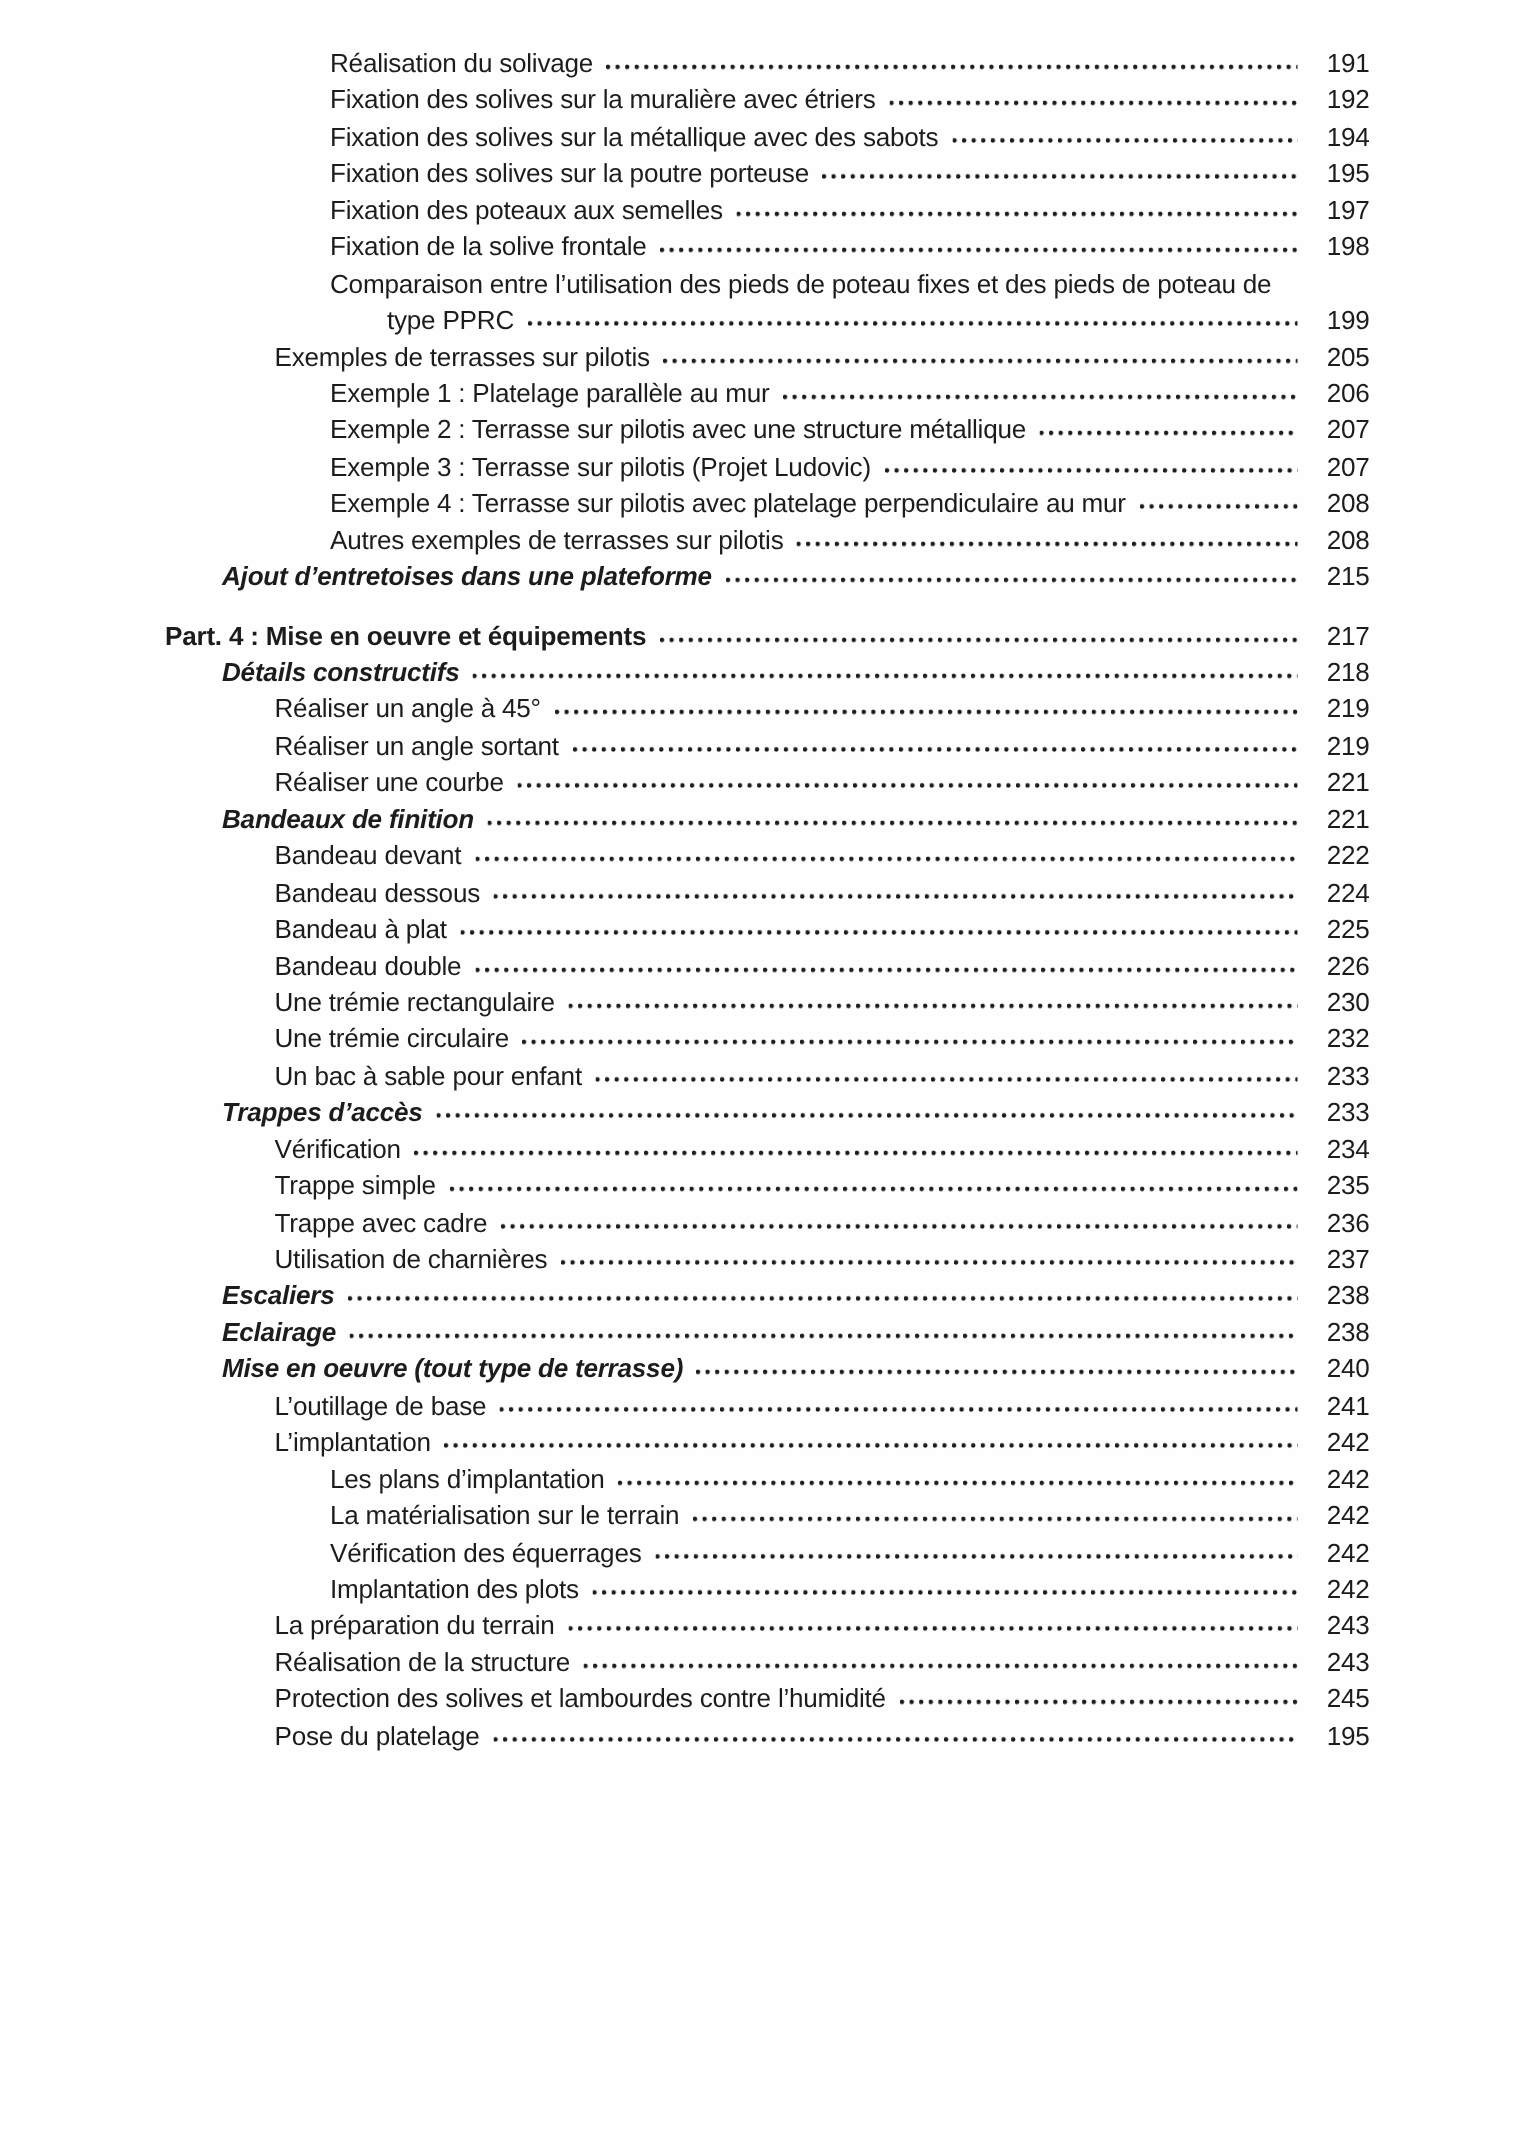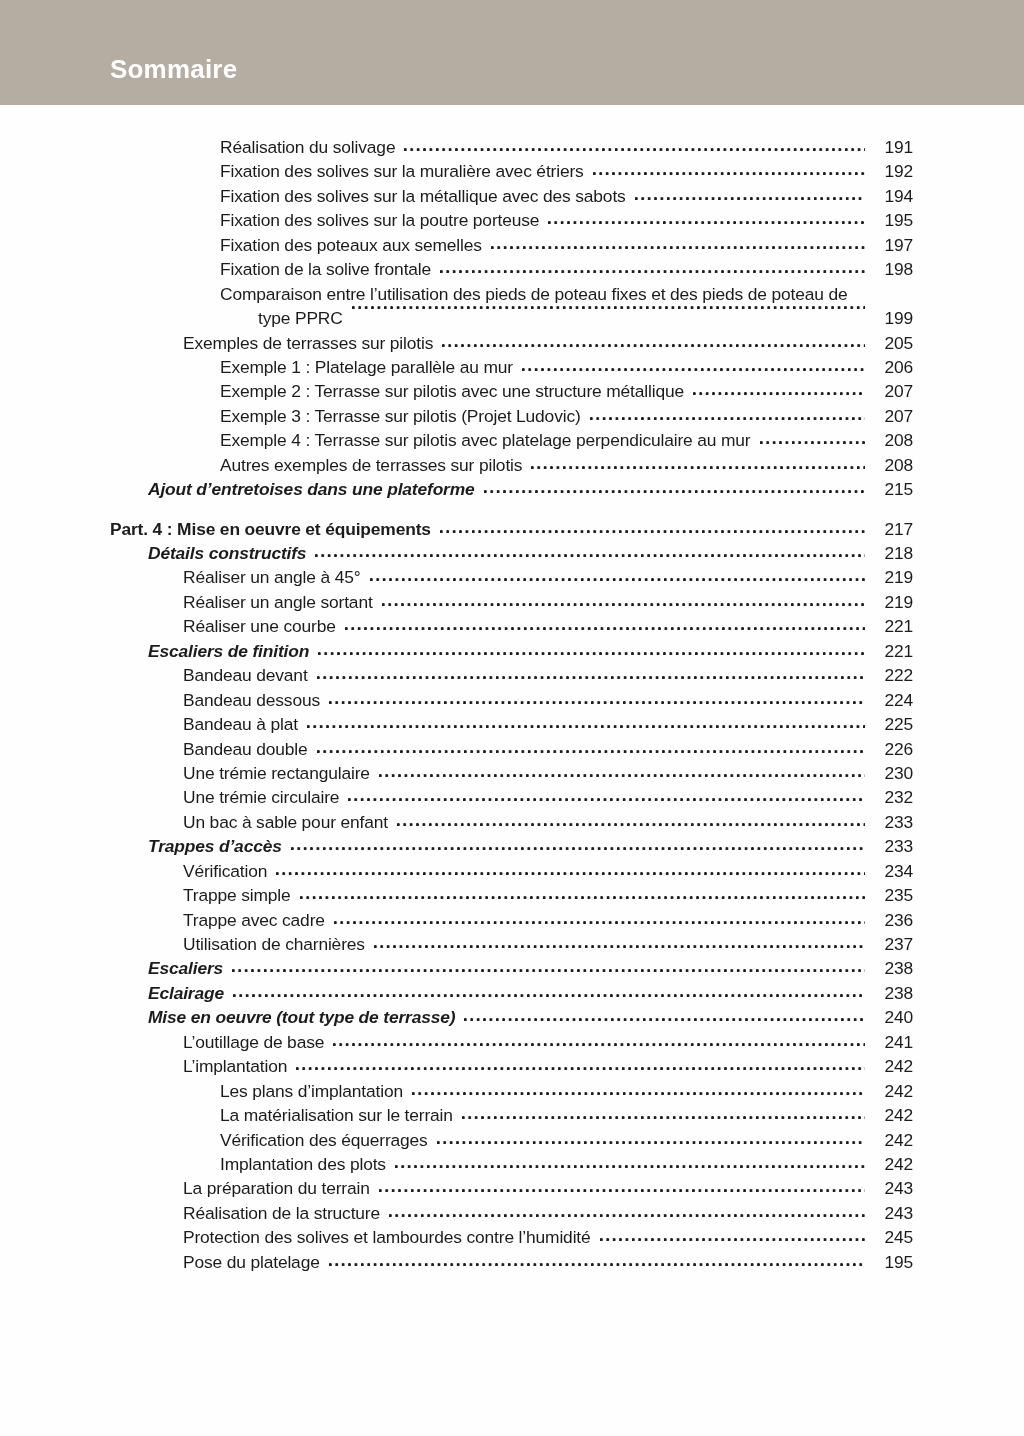--- a/index.html
+++ b/index.html
@@ -41,21 +41,21 @@
     font-size: 17.4px;
     letter-spacing: -0.15px;
     white-space: nowrap;
   }
   .row.gap { margin-top: 15px; }
 
   .lvl-0 { padding-left: 0; }
   .lvl-1 { padding-left: 38px; }
   .lvl-2 { padding-left: 73px; }
   .lvl-3 { padding-left: 110px; justify-content: space-between; }
-  .lvl-4 { padding-left: 148px; align-items: flex-end; }
+  .lvl-4 { padding-left: 148px; }
 
   .style-bold { font-weight: bold; }
   .style-bold-italic { font-weight: bold; font-style: italic; }
 
   .label { flex: 0 0 auto; }
 
   .dots {
     flex: 1 1 auto;
     min-width: 12px;
     height: 5px;
@@ -74,23 +74,20 @@
     font-weight: normal;
     font-style: normal;
   }
   .no-leader .dots, .no-leader .page-num { visibility: hidden; }
 </style>
 </head>
 <body>
 
 <div class="page">
 
-  <div class="header">
-    <div class="title">Sommaire</div>
-  </div>
 
   <div class="toc" id="toc">
       <div class="row lvl-3 style-normal">
       <span class="label">Réalisation du solivage</span>
       <span class="dots"></span>
       <span class="page-num">191</span>
     </div>
       <div class="row lvl-3 style-normal">
       <span class="label">Fixation des solives sur la muralière avec étriers</span>
       <span class="dots"></span>
@@ -180,21 +177,21 @@
       <span class="label">Réaliser un angle sortant</span>
       <span class="dots"></span>
       <span class="page-num">219</span>
     </div>
       <div class="row lvl-2 style-normal">
       <span class="label">Réaliser une courbe</span>
       <span class="dots"></span>
       <span class="page-num">221</span>
     </div>
       <div class="row lvl-1 style-bold-italic">
-      <span class="label">Escaliers de finition</span>
+      <span class="label">Bandeaux de finition</span>
       <span class="dots"></span>
       <span class="page-num">221</span>
     </div>
       <div class="row lvl-2 style-normal">
       <span class="label">Bandeau devant</span>
       <span class="dots"></span>
       <span class="page-num">222</span>
     </div>
       <div class="row lvl-2 style-normal">
       <span class="label">Bandeau dessous</span>

